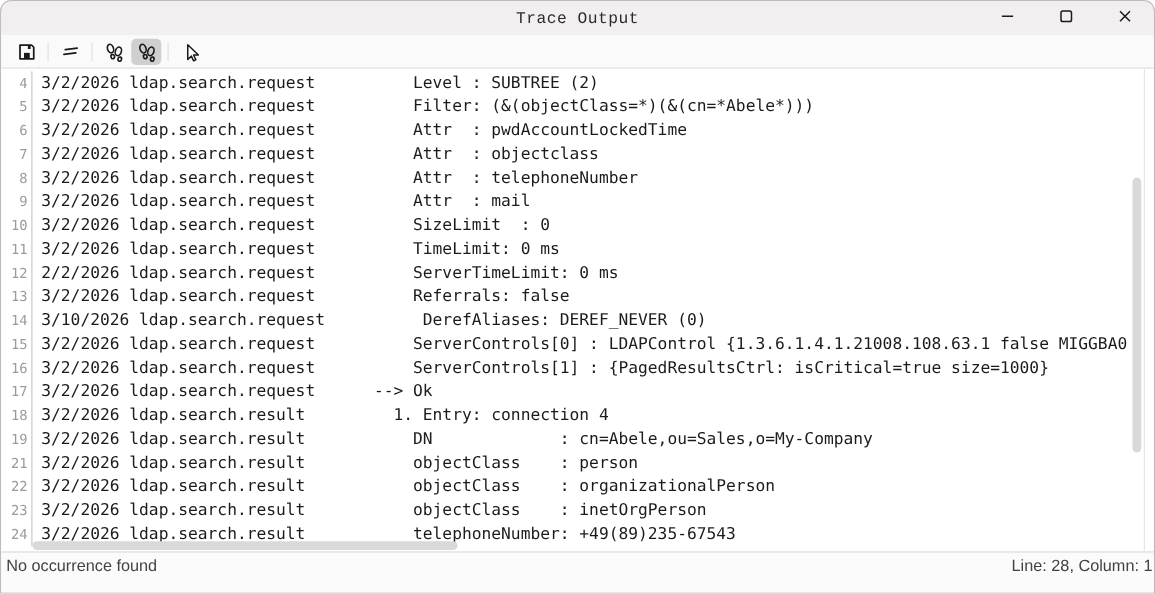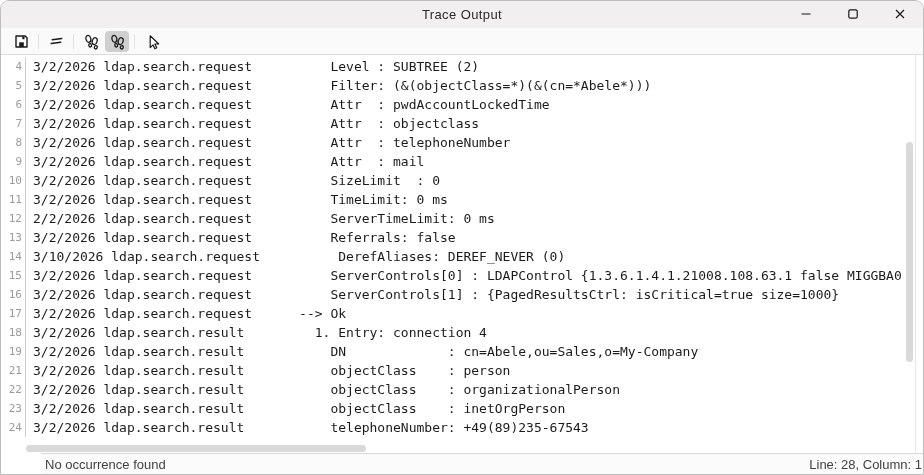--- a/index.html
+++ b/index.html
@@ -3,21 +3,21 @@
 <meta charset="utf-8">
 <style>
   html,body{margin:0;padding:0;background:#ffffff;}
   .window{
     width:924px;height:475px;box-sizing:border-box;
     border:1px solid #bdbdbd;border-radius:9px 9px 0 0;
     overflow:hidden;display:flex;flex-direction:column;background:#fff;
     font-family:"Liberation Sans",sans-serif;position:relative;
   }
   
-  .titlebar{height:27px;flex:0 0 27px;background:#f1efef;position:relative;display:flex;align-items:center;}
+  .titlebar{height:27px;flex:0 0 27px;background:#f1efef;position:relative;display:flex;align-items:center;font-family:Liberation Mono, monospace;}
   .title{position:absolute;left:0;right:0;text-align:center;font-size:13px;color:#2b2b2b;letter-spacing:.4px;}
   .win-controls{margin-left:auto;display:flex;height:100%;position:relative;}
   .win-btn{width:47px;display:flex;align-items:center;justify-content:center;cursor:default;}
   
   .toolbar{height:26px;flex:0 0 26px;background:#fbfafa;border-bottom:1px solid #dcdcdc;
     display:flex;align-items:center;padding-left:7px;}
   .tb-btn{width:24px;height:21px;border-radius:4px;display:flex;align-items:center;justify-content:center;margin:0 1px;}
   .tb-sep{width:1px;height:15px;background:#e2e2e2;margin:0 4px;}
   
   .content{flex:1 1 auto;position:relative;overflow:hidden;background:#fff;}
@@ -26,21 +26,21 @@
   .num{flex:0 0 21px;text-align:right;padding-right:3px;border-right:1px solid #cccccc;
     font-family:"DejaVu Sans Mono",monospace;font-size:11px;line-height:19px;color:#9b9b9b;}
   .txt{margin-left:7px;white-space:pre;font-family:"DejaVu Sans Mono",monospace;
     font-size:13px;line-height:19px;color:#1b1b1b;}
   .vtrack{position:absolute;right:7px;top:0;bottom:0;width:1px;background:#e6e6e6;}
   .vthumb{position:absolute;right:10px;top:87px;width:7px;height:220px;border-radius:4px;background:#d9d9d9;}
   .hthumb{position:absolute;left:25px;bottom:1px;width:340px;height:7px;border-radius:4px;background:#d9d9d9;}
   
   .statusbar{height:20px;flex:0 0 20px;background:#fbfbfb;border-top:1px solid #d8d8d8;
     display:flex;align-items:center;justify-content:space-between;
-    font-size:13px;color:#424242;padding:0 1px 0 4px;margin-left:40px;}
+    font-size:13px;color:#424242;padding:0 1px 12px 4px;}
 </style>
 </head>
 <body>
 
 <div class="window">
 
   <div class="titlebar">
     <div class="title">Trace Output</div>
     <div class="win-controls">
       <div class="win-btn">

